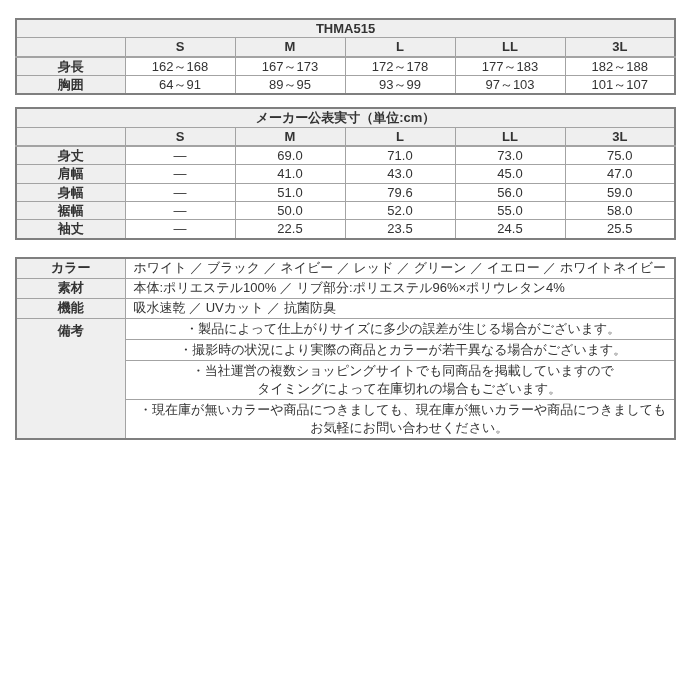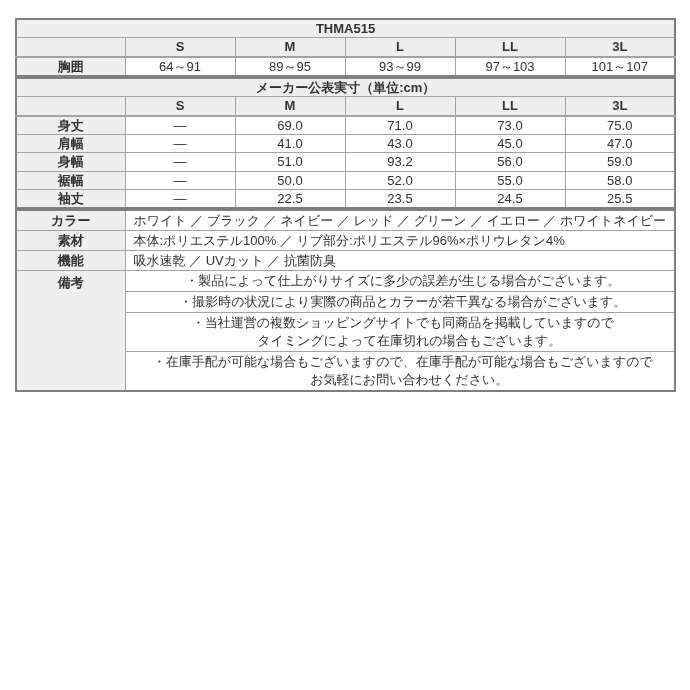--- a/index.html
+++ b/index.html
@@ -33,24 +33,24 @@
     overflow: hidden;
     white-space: nowrap;
     color: #333333;
   }
   .hdr {
     background: #efefef;
     font-weight: bold;
   }
   .title-cell { font-size: 14px; margin-left: 11px; }
   .t1 td { height: 15px; }
-  .t2 { margin-top: 0; }
+  .t2 { margin-top: 12px; }
   .t2 td { height: 14px; }
   .colhdr-row td { border-bottom-width: 2px; }
-  .t3 { }
+  .t3 { margin-top: 17px; }
   .t3 td { height: 17px; }
   .t3 td.content {
     text-align: left;
     padding-left: 8px;
   }
   .colors-value { font-size: 11px; }
   .t3 td.notes-cell {
     height: auto;
     white-space: normal;
     vertical-align: middle;
@@ -82,20 +82,28 @@
       </tr>
       <tr class="colhdr-row">
         <td class="hdr"></td>
         <td class="hdr">S</td>
         <td class="hdr">M</td>
         <td class="hdr">L</td>
         <td class="hdr">LL</td>
         <td class="hdr">3L</td>
       </tr>
       <tr>
+        <td class="hdr">身長</td>
+        <td>162～168</td>
+        <td>167～173</td>
+        <td>172～178</td>
+        <td>177～183</td>
+        <td>182～188</td>
+      </tr>
+      <tr>
         <td class="hdr">胸囲</td>
         <td>64～91</td>
         <td>89～95</td>
         <td>93～99</td>
         <td>97～103</td>
         <td>101～107</td>
       </tr>
     </tbody>
   </table>
 
@@ -133,21 +141,21 @@
         <td>―</td>
         <td>41.0</td>
         <td>43.0</td>
         <td>45.0</td>
         <td>47.0</td>
       </tr>
       <tr>
         <td class="hdr">身幅</td>
         <td>―</td>
         <td>51.0</td>
-        <td>93.2</td>
+        <td>79.6</td>
         <td>56.0</td>
         <td>59.0</td>
       </tr>
       <tr>
         <td class="hdr">裾幅</td>
         <td>―</td>
         <td>50.0</td>
         <td>52.0</td>
         <td>55.0</td>
         <td>58.0</td>
@@ -193,20 +201,20 @@
         </td>
       </tr>
       <tr>
         <td class="content notes-cell">
           <div class="note-line">・当社運営の複数ショッピングサイトでも同商品を掲載していますので</div>
           <div class="note-line note-cont">タイミングによって在庫切れの場合もございます。</div>
         </td>
       </tr>
       <tr>
         <td class="content notes-cell">
-          <div class="note-line">・在庫手配が可能な場合もございますので、在庫手配が可能な場合もございますので</div>
+          <div class="note-line">・現在庫が無いカラーや商品につきましても、現在庫が無いカラーや商品につきましても</div>
           <div class="note-line note-cont">お気軽にお問い合わせください。</div>
         </td>
       </tr>
     </tbody>
   </table>
 
 </div>
 
 </body></html>

